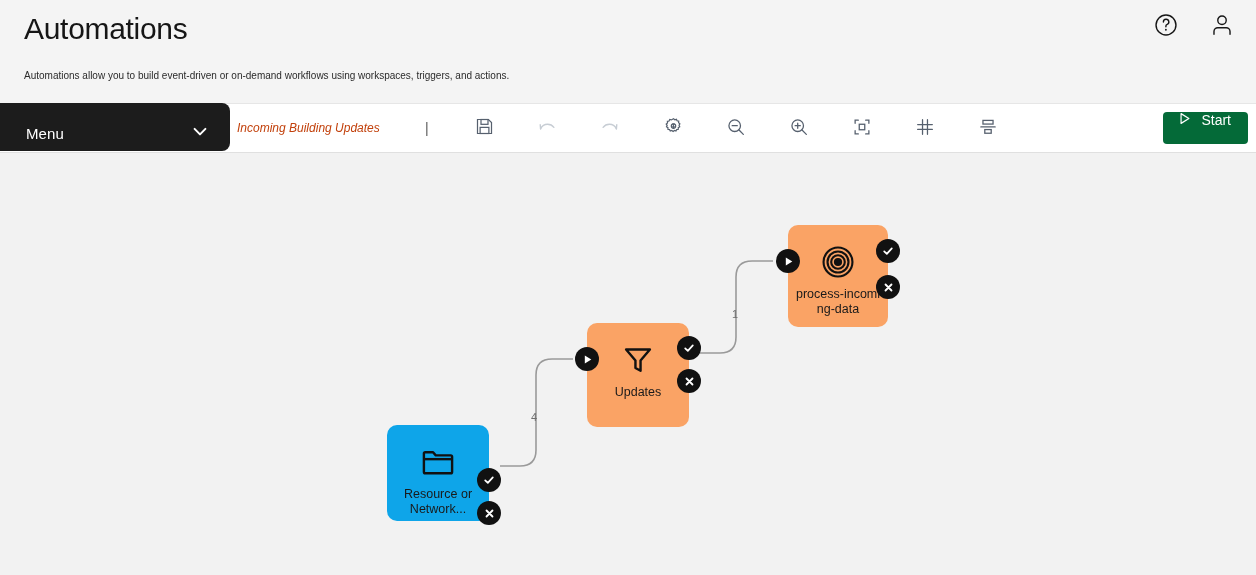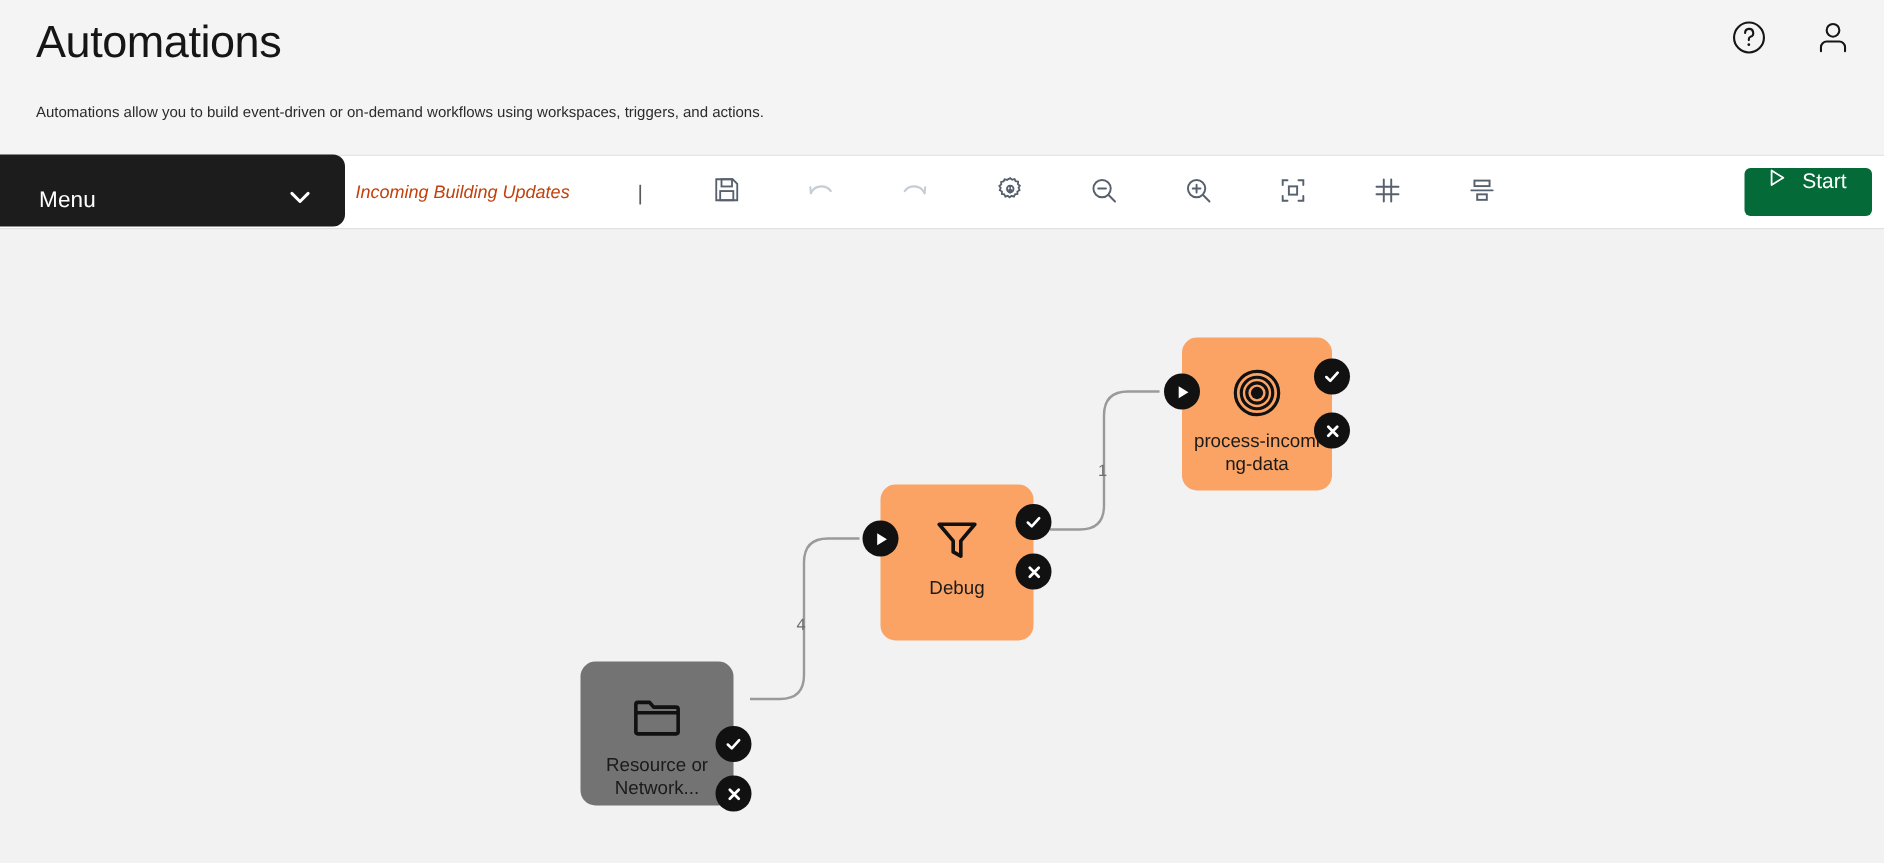--- a/index.html
+++ b/index.html
@@ -358,21 +358,21 @@
   <svg class="edges-layer">
 
     <path d="M500 313 L520 313 Q536 313 536 297 L536 222 Q536 206 552 206 L573 206" fill="none" stroke="#9a9a9a" stroke-width="1.6"></path>
 
     <path d="M700 200 L720 200 Q736 200 736 184 L736 124 Q736 108 752 108 L773 108" fill="none" stroke="#9a9a9a" stroke-width="1.6"></path>
   </svg>
 
   <span class="edge-label" style="left:531px; top:258px;">4</span>
   <span class="edge-label" style="left:732px; top:155px;">1</span>
 
-  <div class="node" style="left:387px; top:288px; width:102px; height:96px; background:#737373;">
+  <div class="node" style="left:387px; top:272px; width:102px; height:96px; background:#0ea5e9;">
     <div class="node-icon">
       <svg width="36" height="30" viewBox="0 0 24 20" fill="none" stroke="#111111" stroke-width="1.6" stroke-linejoin="round">
         <path d="M2.6 16.6V4.4c0-.5.4-.9.9-.9h5.2l1.8 2.1h10c.5 0 .9.4.9.9v10.1c0 .5-.4.9-.9.9H3.5c-.5 0-.9-.4-.9-.9z"></path>
         <path d="M2.6 8.1h18.8"></path>
       </svg>
     </div>
     <div class="node-label nowrapbreak">Resource or Network...</div>
 
     <div class="port port-ok" style="top:43px;">
       <svg width="14" height="14" viewBox="0 0 24 24" fill="none" stroke="#ffffff" stroke-width="3" stroke-linecap="round" stroke-linejoin="round">
@@ -385,21 +385,21 @@
       </svg>
     </div>
   </div>
 
   <div class="node" style="left:587px; top:170px; width:102px; height:104px; background:#FAA365;">
     <div class="node-icon">
       <svg width="36" height="34" viewBox="0 0 24 24" fill="none" stroke="#111111" stroke-width="1.7" stroke-linejoin="round">
         <path d="M3.6 4.6h16.8l-6.6 7.8v7.2l-3.6-2v-5.2z"></path>
       </svg>
     </div>
-    <div class="node-label nowrapbreak">Debug</div>
+    <div class="node-label nowrapbreak">Updates</div>
 
     <div class="port port-in" style="top:24px;">
       <svg width="13" height="13" viewBox="0 0 24 24" fill="#ffffff" stroke="none">
         <path d="M7 4.5 L19 12 L7 19.5 Z"></path>
       </svg>
     </div>
     <div class="port port-ok" style="top:13px;">
       <svg width="14" height="14" viewBox="0 0 24 24" fill="none" stroke="#ffffff" stroke-width="3" stroke-linecap="round" stroke-linejoin="round">
         <path d="M5.5 12.6 L10 17 L18.5 7.6"></path>
       </svg>

